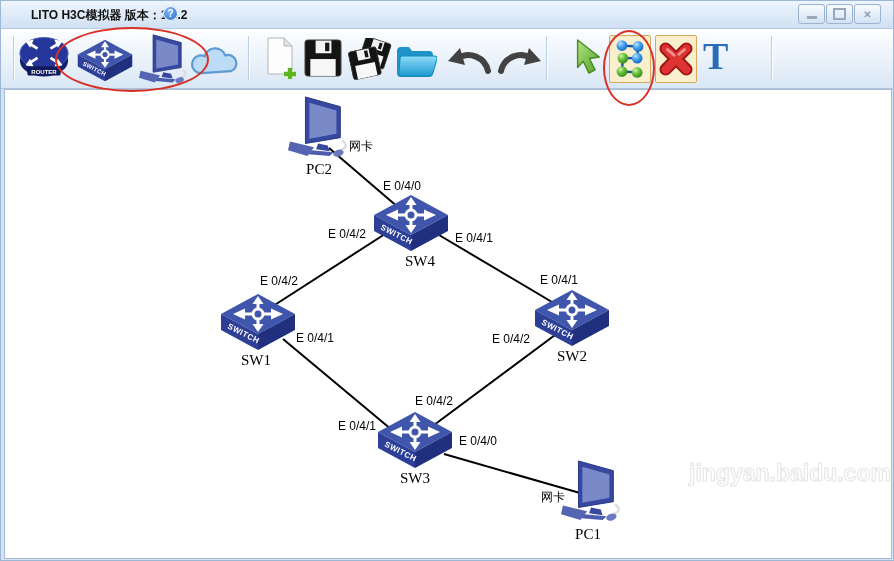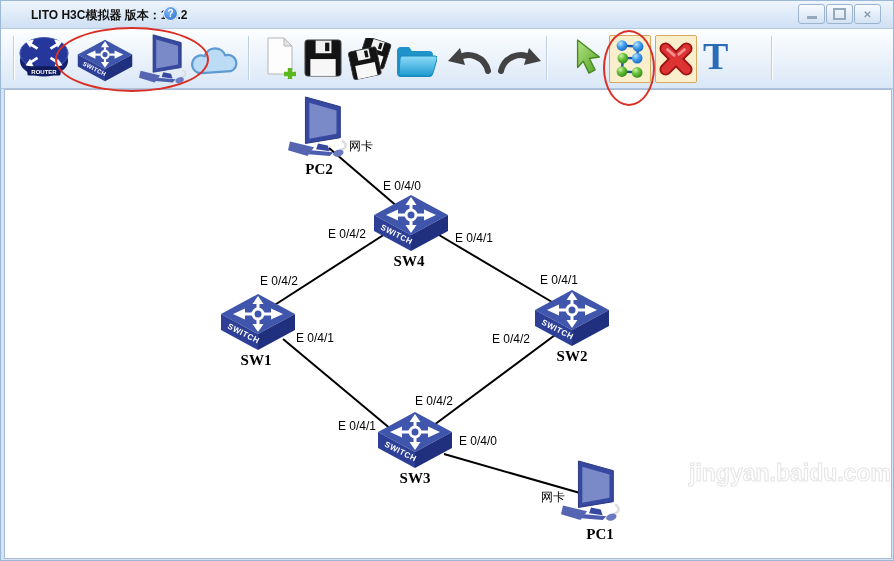--- a/index.html
+++ b/index.html
@@ -27,21 +27,21 @@
   .tb-item{position:absolute;top:6px;display:flex;align-items:center;justify-content:center;cursor:pointer;}
   .tb-btn-hl{background:#f9efcd;border:1px solid #d8a85c;border-radius:2px;}
   .t-icon{font-family:"Liberation Serif",serif;font-size:38px;font-weight:bold;color:#2a6cb8;line-height:1;}
 
   
   .canvas{position:absolute;left:3px;top:88px;width:888px;height:470px;background:#ffffff;
     border:1px solid #a9b9d6;box-sizing:border-box;}
   .links-svg{position:absolute;left:0;top:0;pointer-events:none;}
   .links-svg line{pointer-events:stroke;}
   .node{position:absolute;}
-  .dev-label{position:absolute;font-family:"Liberation Serif",serif;font-weight:bold;font-size:15px;
+  .dev-label{position:absolute;font-family:"Liberation Serif",serif;font-weight:normal;font-size:15px;
     color:#000;text-align:center;}
   .port-label{position:absolute;font-size:12px;color:#000;white-space:nowrap;}
 
   
   .watermark{position:absolute;pointer-events:none;color:#fff;}
   .wm-brand{font-size:40px;font-weight:bold;letter-spacing:1px;
     -webkit-text-stroke:1.3px #e2e2e2;display:flex;align-items:center;}
   .wm-cn{font-size:36px;margin-left:8px;-webkit-text-stroke:1.3px #e2e2e2;}
   .wm-url{font-size:23px;font-weight:bold;-webkit-text-stroke:1.1px #e6e6e6;margin-top:2px;margin-left:6px;}
 
@@ -268,21 +268,21 @@
           <use href="#sym-pc"></use>
         </svg>
     </div>
     <div class="dev-label" style="left:281px;top:71px;width:66px">PC2</div>
 
     <div class="node" style="left:367px;top:104px">
       <svg width="78" height="58">
           <use href="#sym-switch"></use>
         </svg>
     </div>
-    <div class="dev-label" style="left:365px;top:163px;width:78px">SW4</div>
+    <div class="dev-label" style="left:376px;top:163px;width:78px">SW4</div>
 
     <div class="node" style="left:214px;top:203px">
       <svg width="78" height="58">
           <use href="#sym-switch"></use>
         </svg>
     </div>
     <div class="dev-label" style="left:212px;top:262px;width:78px">SW1</div>
 
     <div class="node" style="left:528px;top:199px">
       <svg width="78" height="58">
@@ -296,21 +296,21 @@
           <use href="#sym-switch"></use>
         </svg>
     </div>
     <div class="dev-label" style="left:371px;top:380px;width:78px">SW3</div>
 
     <div class="node" style="left:556px;top:370px">
       <svg width="62" height="62">
           <use href="#sym-pc"></use>
         </svg>
     </div>
-    <div class="dev-label" style="left:562px;top:436px;width:66px">PC1</div>
+    <div class="dev-label" style="left:550px;top:436px;width:66px">PC1</div>
 
     <span class="port-label" style="left:344px;top:48px">网卡</span>
     <span class="port-label" style="left:378px;top:89px">E 0/4/0</span>
     <span class="port-label" style="left:323px;top:137px">E 0/4/2</span>
     <span class="port-label" style="left:450px;top:141px">E 0/4/1</span>
     <span class="port-label" style="left:255px;top:184px">E 0/4/2</span>
     <span class="port-label" style="left:291px;top:241px">E 0/4/1</span>
     <span class="port-label" style="left:535px;top:183px">E 0/4/1</span>
     <span class="port-label" style="left:487px;top:242px">E 0/4/2</span>
     <span class="port-label" style="left:410px;top:304px">E 0/4/2</span>

